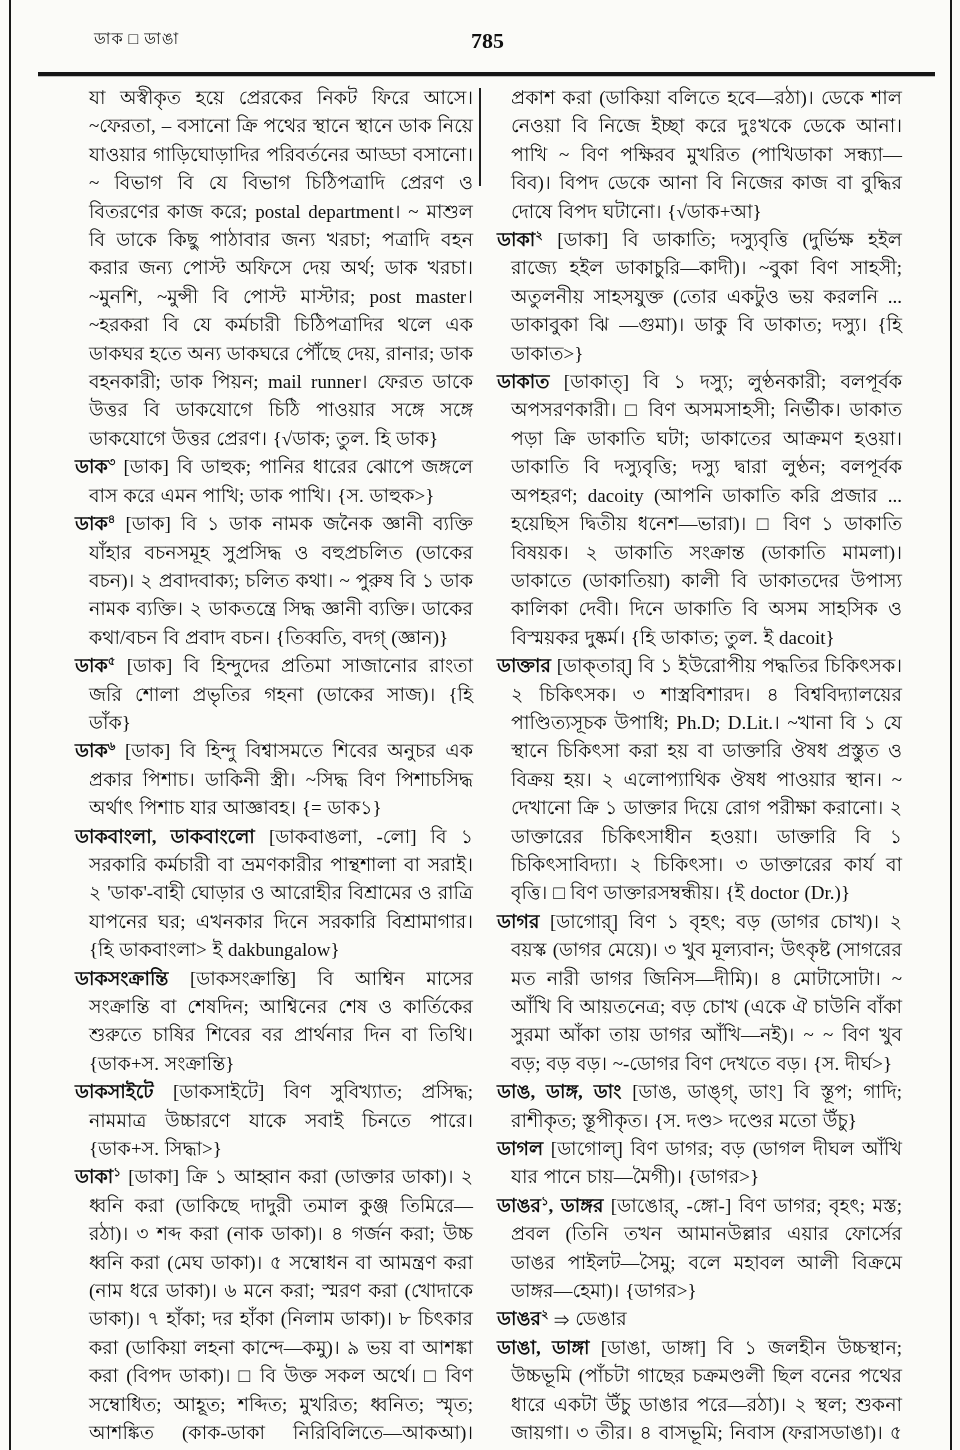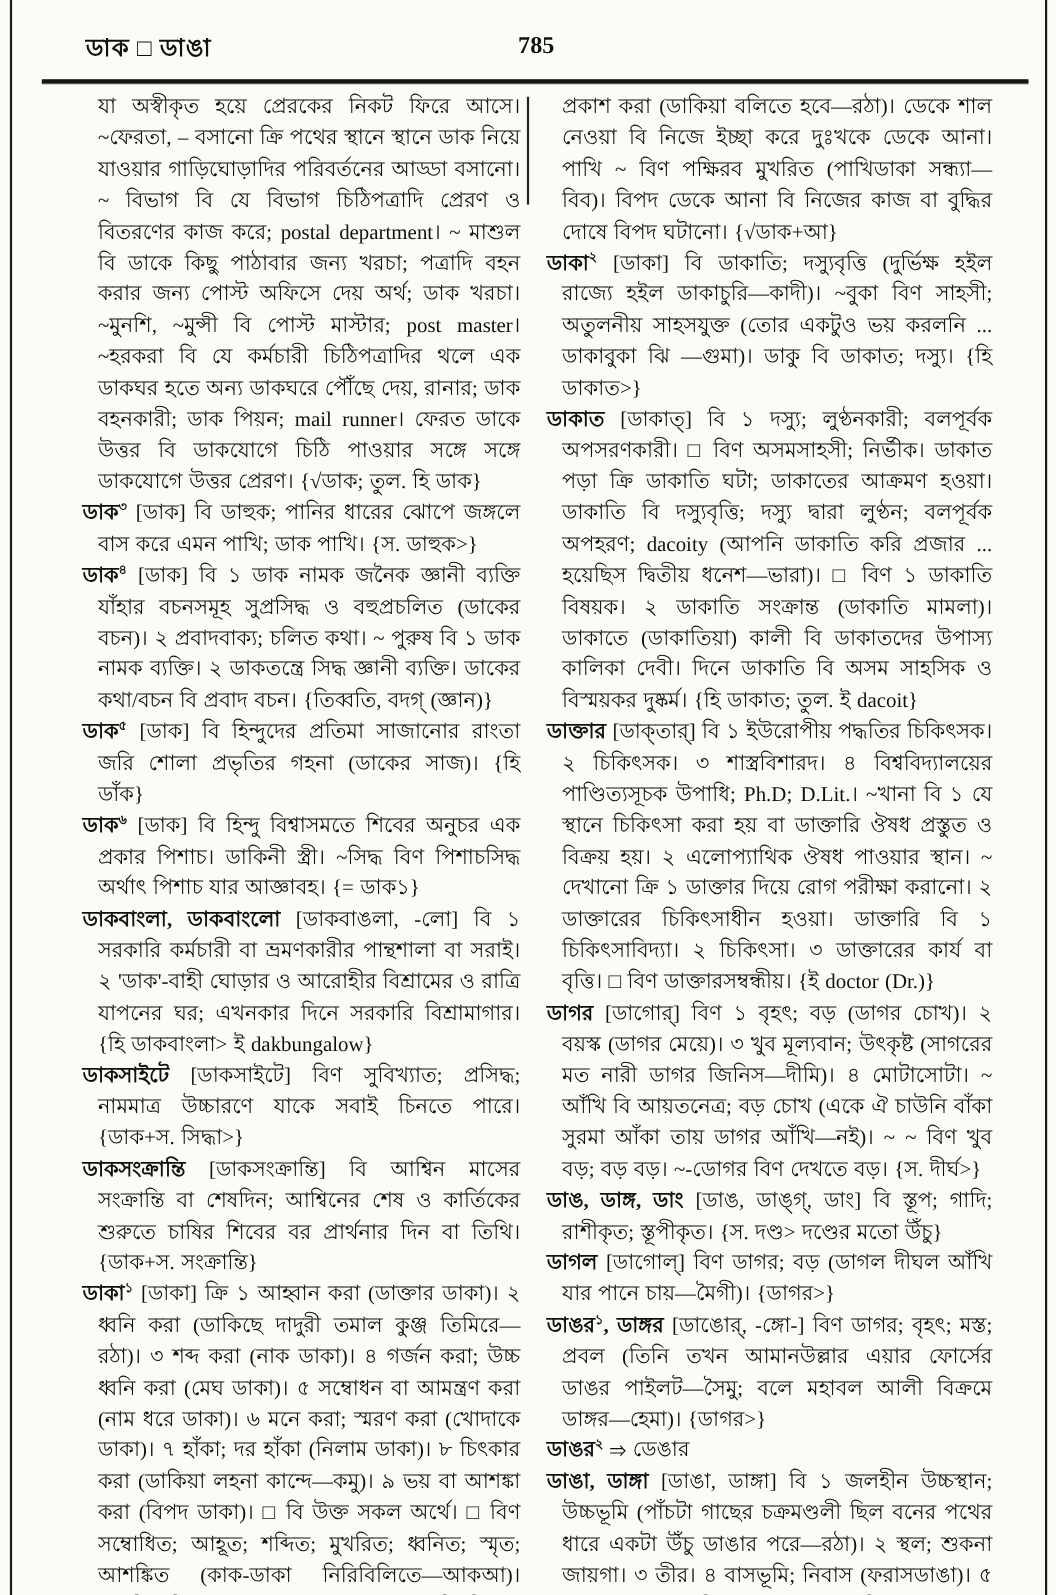--- a/index.html
+++ b/index.html
@@ -13,22 +13,22 @@
     overflow:hidden;
   }
   .scan-edge{position:absolute;top:0;bottom:0;width:2px;background:#1a1a1a;}
   .scan-edge.left{left:9px;}
   .scan-edge.right{right:8px;}
 
   .page-header{
     position:absolute;top:26px;left:75px;right:60px;height:36px;
   }
   .guide-words{
-    position:absolute;left:3px;top:0;
-    font-weight:bold;font-size:22px;letter-spacing:1px;
+    position:absolute;left:19px;top:0;
+    font-weight:normal;font-size:16px;letter-spacing:1px;
   }
   .page-number{
     position:absolute;left:0;right:0;top:2px;text-align:center;
     font-size:22px;font-weight:bold;
   }
   .header-rule{
     position:absolute;top:72px;left:38px;right:25px;height:4px;
     background:#161616;
     box-shadow:0 1px 0 rgba(0,0,0,.25);
   }
@@ -68,22 +68,22 @@
 <div class="column-divider"></div>
 
 <div class="text-area">
   <div class="col left">
       <div class="entry cont"><span>যা অস্বীকৃত হয়ে প্রেরকের নিকট ফিরে আসে। ~ফেরতা, – বসানো ক্রি পথের স্থানে স্থানে ডাক নিয়ে যাওয়ার গাড়িঘোড়াদির পরিবর্তনের আড্ডা বসানো। ~ বিভাগ বি যে বিভাগ চিঠিপত্রাদি প্রেরণ ও বিতরণের কাজ করে; postal department। ~ মাশুল বি ডাকে কিছু পাঠাবার জন্য খরচা; পত্রাদি বহন করার জন্য পোস্ট অফিসে দেয় অর্থ; ডাক খরচা। ~মুনশি, ~মুন্সী বি পোস্ট মাস্টার; post master। ~হরকরা বি যে কর্মচারী চিঠিপত্রাদির থলে এক ডাকঘর হতে অন্য ডাকঘরে পৌঁছে দেয়, রানার; ডাক বহনকারী; ডাক পিয়ন; mail runner। ফেরত ডাকে উত্তর বি ডাকযোগে চিঠি পাওয়ার সঙ্গে সঙ্গে ডাকযোগে উত্তর প্রেরণ। {√ডাক; তুল. হি ডাক}</span></div>
       <div class="entry"><b class="hw">ডাক</b><sup class="hw-sup">৩</sup> <span>[ডাক] বি ডাহুক; পানির ধারের ঝোপে জঙ্গলে বাস করে এমন পাখি; ডাক পাখি। {স. ডাহুক&gt;}</span></div>
       <div class="entry"><b class="hw">ডাক</b><sup class="hw-sup">৪</sup> <span>[ডাক] বি ১ ডাক নামক জনৈক জ্ঞানী ব্যক্তি যাঁহার বচনসমূহ সুপ্রসিদ্ধ ও বহুপ্রচলিত (ডাকের বচন)। ২ প্রবাদবাক্য; চলিত কথা। ~ পুরুষ বি ১ ডাক নামক ব্যক্তি। ২ ডাকতন্ত্রে সিদ্ধ জ্ঞানী ব্যক্তি। ডাকের কথা/বচন বি প্রবাদ বচন। {তিব্বতি, বদগ্ (জ্ঞান)}</span></div>
       <div class="entry"><b class="hw">ডাক</b><sup class="hw-sup">৫</sup> <span>[ডাক] বি হিন্দুদের প্রতিমা সাজানোর রাংতা জরি শোলা প্রভৃতির গহনা (ডাকের সাজ)। {হি ডাঁক}</span></div>
       <div class="entry"><b class="hw">ডাক</b><sup class="hw-sup">৬</sup> <span>[ডাক] বি হিন্দু বিশ্বাসমতে শিবের অনুচর এক প্রকার পিশাচ। ডাকিনী স্ত্রী। ~সিদ্ধ বিণ পিশাচসিদ্ধ অর্থাৎ পিশাচ যার আজ্ঞাবহ। {= ডাক১}</span></div>
       <div class="entry"><b class="hw">ডাকবাংলা, ডাকবাংলো</b> <span>[ডাকবাঙলা, -লো] বি ১ সরকারি কর্মচারী বা ভ্রমণকারীর পান্থশালা বা সরাই। ২ 'ডাক'-বাহী ঘোড়ার ও আরোহীর বিশ্রামের ও রাত্রি যাপনের ঘর; এখনকার দিনে সরকারি বিশ্রামাগার। {হি ডাকবাংলা&gt; ই dakbungalow}</span></div>
+      <div class="entry"><b class="hw">ডাকসংক্রান্তি</b> <span>[ডাকসংক্রান্তি] বি আশ্বিন মাসের সংক্রান্তি বা শেষদিন; আশ্বিনের শেষ ও কার্তিকের শুরুতে চাষির শিবের বর প্রার্থনার দিন বা তিথি। {ডাক+স. সংক্রান্তি}</span></div>
       <div class="entry"><b class="hw">ডাকসাইটে</b> <span>[ডাকসাইটে] বিণ সুবিখ্যাত; প্রসিদ্ধ; নামমাত্র উচ্চারণে যাকে সবাই চিনতে পারে। {ডাক+স. সিদ্ধা&gt;}</span></div>
-      <div class="entry"><b class="hw">ডাকসংক্রান্তি</b> <span>[ডাকসংক্রান্তি] বি আশ্বিন মাসের সংক্রান্তি বা শেষদিন; আশ্বিনের শেষ ও কার্তিকের শুরুতে চাষির শিবের বর প্রার্থনার দিন বা তিথি। {ডাক+স. সংক্রান্তি}</span></div>
       <div class="entry"><b class="hw">ডাকা</b><sup class="hw-sup">১</sup> <span>[ডাকা] ক্রি ১ আহ্বান করা (ডাক্তার ডাকা)। ২ ধ্বনি করা (ডাকিছে দাদুরী তমাল কুঞ্জ তিমিরে—রঠা)। ৩ শব্দ করা (নাক ডাকা)। ৪ গর্জন করা; উচ্চ ধ্বনি করা (মেঘ ডাকা)। ৫ সম্বোধন বা আমন্ত্রণ করা (নাম ধরে ডাকা)। ৬ মনে করা; স্মরণ করা (খোদাকে ডাকা)। ৭ হাঁকা; দর হাঁকা (নিলাম ডাকা)। ৮ চিৎকার করা (ডাকিয়া লহনা কান্দে—কমু)। ৯ ভয় বা আশঙ্কা করা (বিপদ ডাকা)। □ বি উক্ত সকল অর্থে। □ বিণ সম্বোধিত; আহূত; শব্দিত; মুখরিত; ধ্বনিত; স্মৃত; আশঙ্কিত (কাক-ডাকা নিরিবিলিতে—আকআ)। ~ডাকি বি ১ পুনঃপুন আহ্বান। ২ বিরক্তিকর পুনঃপুন ডাকা। ৩ শোরগোল করে বা চেঁচামেচি করে ডাকা। ডাকানো, ডাকান ক্রি ১ আহ্বান করে বা ডেকে আনানো। ২ শব্দ করানো (নাক ডাকানো)। ডেকে বলা, ডাকিয়া বলা ক্রি ১ সম্বোধন করে বলা। ২ ঘোষণা করা। ৩ জোরের সঙ্গে অভিমত</span></div>
     </div>
   <div class="col right">
       <div class="entry cont"><span>প্রকাশ করা (ডাকিয়া বলিতে হবে—রঠা)। ডেকে শাল নেওয়া বি নিজে ইচ্ছা করে দুঃখকে ডেকে আনা। পাখি ~ বিণ পক্ষিরব মুখরিত (পাখিডাকা সন্ধ্যা—বিব)। বিপদ ডেকে আনা বি নিজের কাজ বা বুদ্ধির দোষে বিপদ ঘটানো। {√ডাক+আ}</span></div>
       <div class="entry"><b class="hw">ডাকা</b><sup class="hw-sup">২</sup> <span>[ডাকা] বি ডাকাতি; দস্যুবৃত্তি (দুর্ভিক্ষ হইল রাজ্যে হইল ডাকাচুরি—কাদী)। ~বুকা বিণ সাহসী; অতুলনীয় সাহসযুক্ত (তোর একটুও ভয় করলনি ... ডাকাবুকা ঝি —গুমা)। ডাকু বি ডাকাত; দস্যু। {হি ডাকাত&gt;}</span></div>
       <div class="entry"><b class="hw">ডাকাত</b> <span>[ডাকাত্] বি ১ দস্যু; লুণ্ঠনকারী; বলপূর্বক অপসরণকারী। □ বিণ অসমসাহসী; নির্ভীক। ডাকাত পড়া ক্রি ডাকাতি ঘটা; ডাকাতের আক্রমণ হওয়া। ডাকাতি বি দস্যুবৃত্তি; দস্যু দ্বারা লুণ্ঠন; বলপূর্বক অপহরণ; dacoity (আপনি ডাকাতি করি প্রজার ... হয়েছিস দ্বিতীয় ধনেশ—ভারা)। □ বিণ ১ ডাকাতি বিষয়ক। ২ ডাকাতি সংক্রান্ত (ডাকাতি মামলা)। ডাকাতে (ডাকাতিয়া) কালী বি ডাকাতদের উপাস্য কালিকা দেবী। দিনে ডাকাতি বি অসম সাহসিক ও বিস্ময়কর দুষ্কর্ম। {হি ডাকাত; তুল. ই dacoit}</span></div>
       <div class="entry"><b class="hw">ডাক্তার</b> <span>[ডাক্‌তার্] বি ১ ইউরোপীয় পদ্ধতির চিকিৎসক। ২ চিকিৎসক। ৩ শাস্ত্রবিশারদ। ৪ বিশ্ববিদ্যালয়ের পাণ্ডিত্যসূচক উপাধি; Ph.D; D.Lit.। ~খানা বি ১ যে স্থানে চিকিৎসা করা হয় বা ডাক্তারি ঔষধ প্রস্তুত ও বিক্রয় হয়। ২ এলোপ্যাথিক ঔষধ পাওয়ার স্থান। ~ দেখানো ক্রি ১ ডাক্তার দিয়ে রোগ পরীক্ষা করানো। ২ ডাক্তারের চিকিৎসাধীন হওয়া। ডাক্তারি বি ১ চিকিৎসাবিদ্যা। ২ চিকিৎসা। ৩ ডাক্তারের কার্য বা বৃত্তি। □ বিণ ডাক্তারসম্বন্ধীয়। {ই doctor (Dr.)}</span></div>
       <div class="entry"><b class="hw">ডাগর</b> <span>[ডাগোর্] বিণ ১ বৃহৎ; বড় (ডাগর চোখ)। ২ বয়স্ক (ডাগর মেয়ে)। ৩ খুব মূল্যবান; উৎকৃষ্ট (সাগরের মত নারী ডাগর জিনিস—দীমি)। ৪ মোটাসোটা। ~ আঁখি বি আয়তনেত্র; বড় চোখ (একে ঐ চাউনি বাঁকা সুরমা আঁকা তায় ডাগর আঁখি—নই)। ~ ~ বিণ খুব বড়; বড় বড়। ~-ডোগর বিণ দেখতে বড়। {স. দীর্ঘ&gt;}</span></div>
       <div class="entry"><b class="hw">ডাঙ, ডাঙ্গ, ডাং</b> <span>[ডাঙ, ডাঙ্গ্, ডাং] বি স্তূপ; গাদি; রাশীকৃত; স্তূপীকৃত। {স. দণ্ড&gt; দণ্ডের মতো উঁচু}</span></div>
       <div class="entry"><b class="hw">ডাগল</b> <span>[ডাগোল্] বিণ ডাগর; বড় (ডাগল দীঘল আঁখি যার পানে চায়—মৈগী)। {ডাগর&gt;}</span></div>

